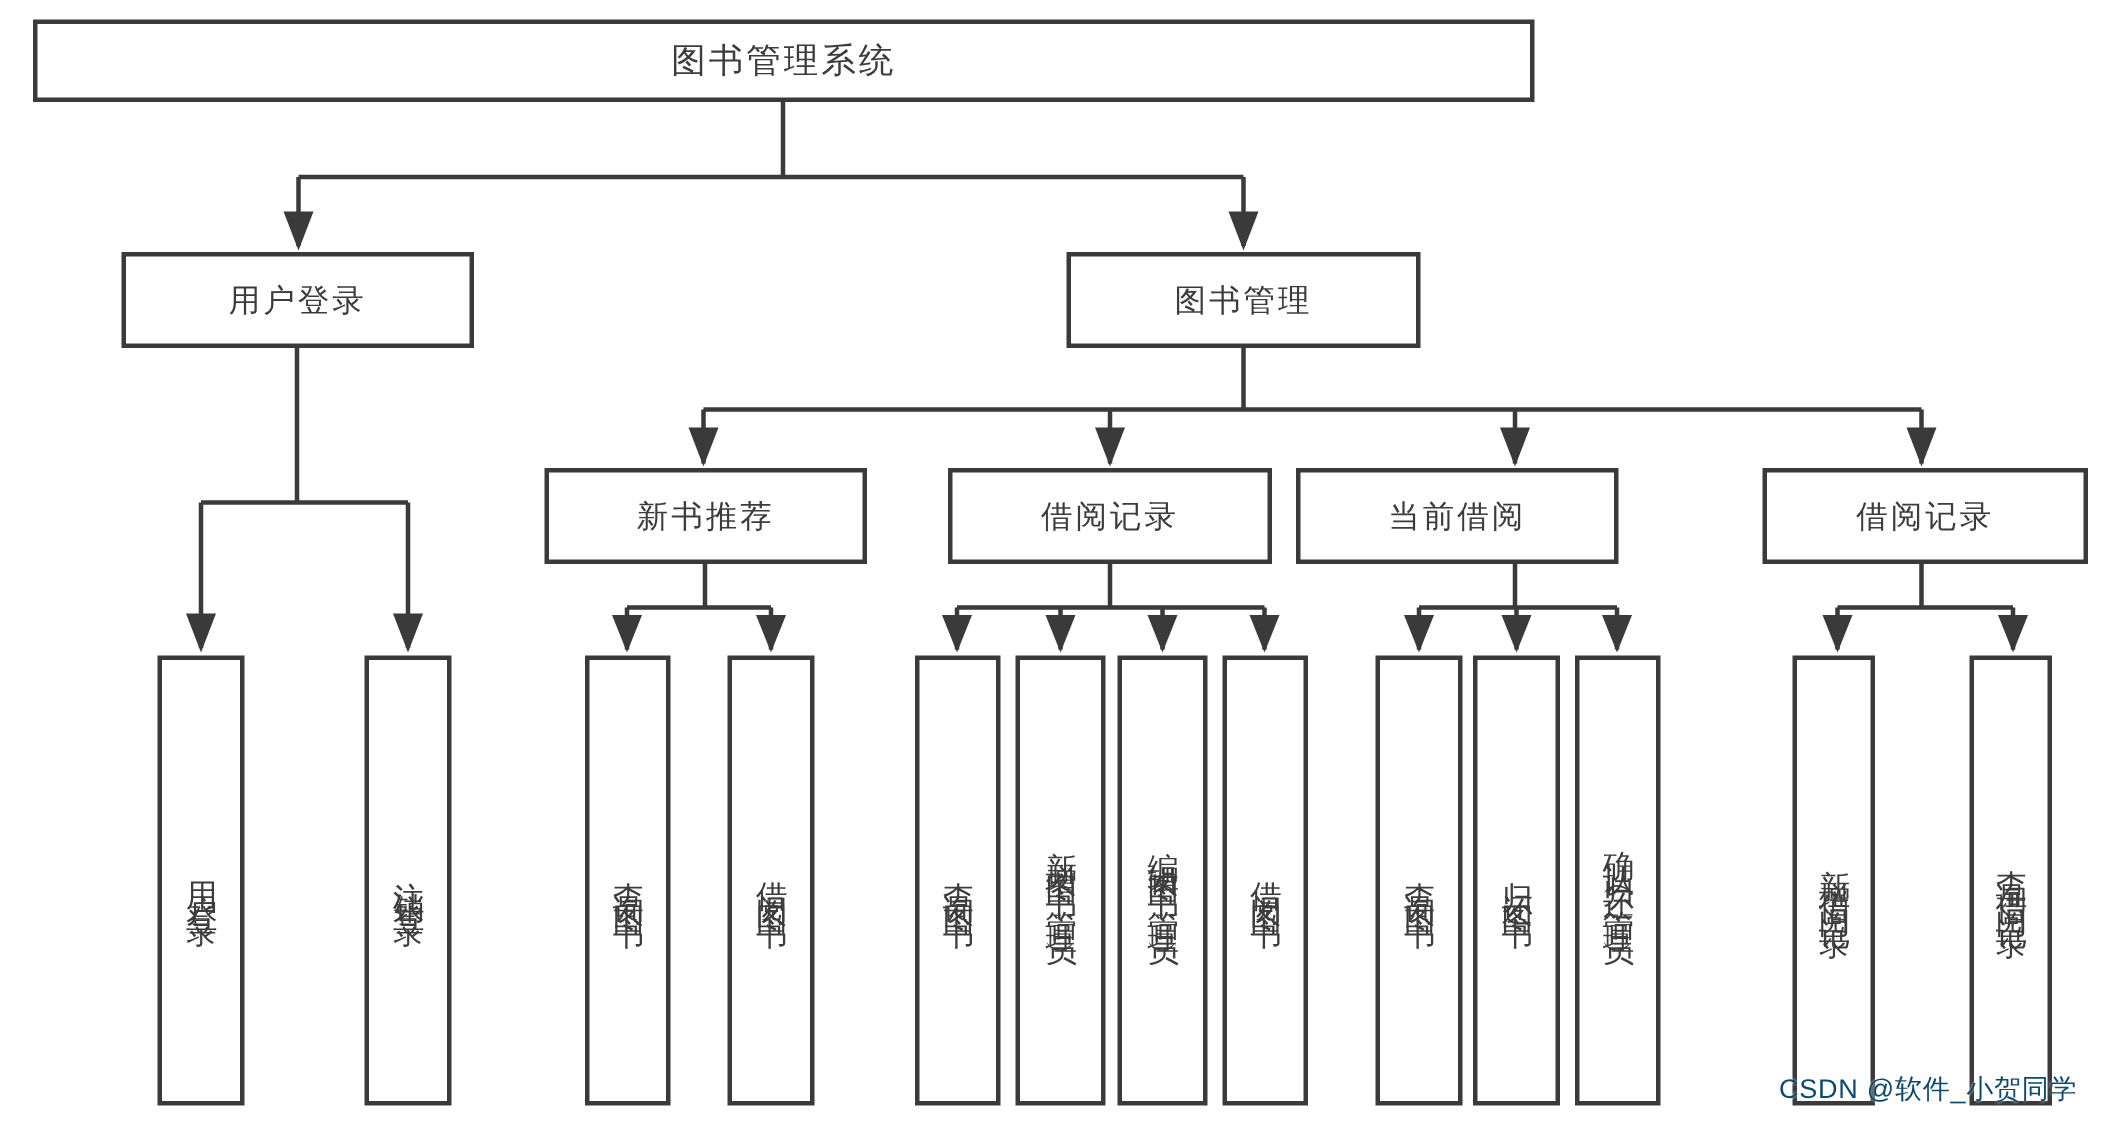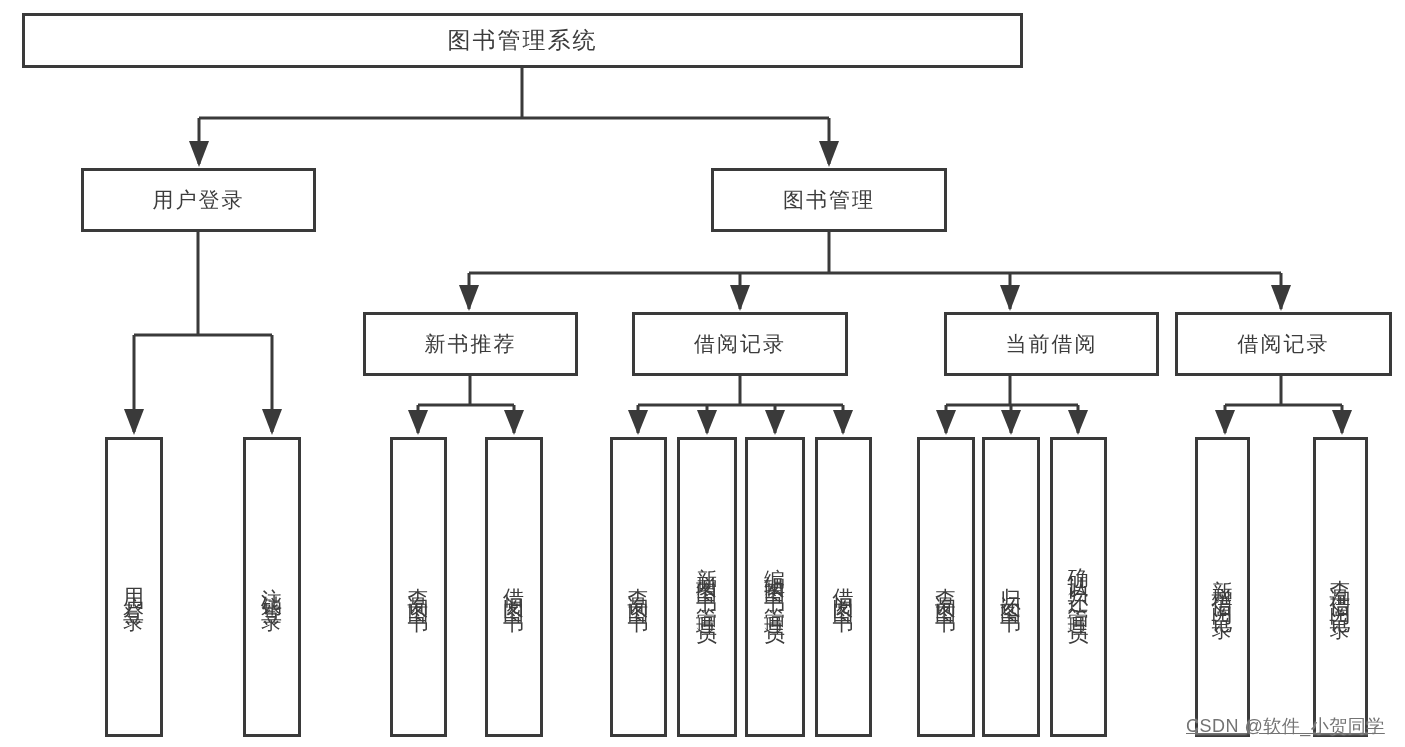--- a/index.html
+++ b/index.html
@@ -49,25 +49,24 @@
     letter-spacing: 8px;
     line-height: 1;
   }
   .watermark {
     position: absolute;
     left: 1186px;
     top: 714px;
     width: 215px;
     font-size: 18px;
     letter-spacing: 0.5px;
-    color: #737373;
+    color: #0c4a6e;
     text-shadow: 0 0 2px rgba(255,255,255,0.9);
     z-index: 3;
     white-space: nowrap;
-    text-decoration: underline;
   }
 </style>
 </head>
 <body>
 
 <div id="canvas">
 
   <svg id="connectors" viewBox="0 0 1405 747" xmlns="http://www.w3.org/2000/svg">
     <g stroke="#3a3a3a" stroke-width="3" fill="none">
 
@@ -118,21 +117,21 @@
   <div class="node h" style="left:711px;top:168px;width:236px;height:64px">
     <span>图书管理</span>
   </div>
 
   <div class="node h" style="left:363px;top:312px;width:215px;height:64px">
     <span>新书推荐</span>
   </div>
   <div class="node h" style="left:632px;top:312px;width:216px;height:64px">
     <span>借阅记录</span>
   </div>
-  <div class="node h" style="left:944px;top:312px;width:215px;height:64px">
+  <div class="node h" style="left:864px;top:312px;width:215px;height:64px">
     <span>当前借阅</span>
   </div>
   <div class="node h" style="left:1175px;top:312px;width:217px;height:64px">
     <span>借阅记录</span>
   </div>
 
   <div class="node v" style="left:105px;top:437px;width:58px;height:300px">
     <span>用户登录</span>
   </div>
   <div class="node v" style="left:243px;top:437px;width:58px;height:300px">

